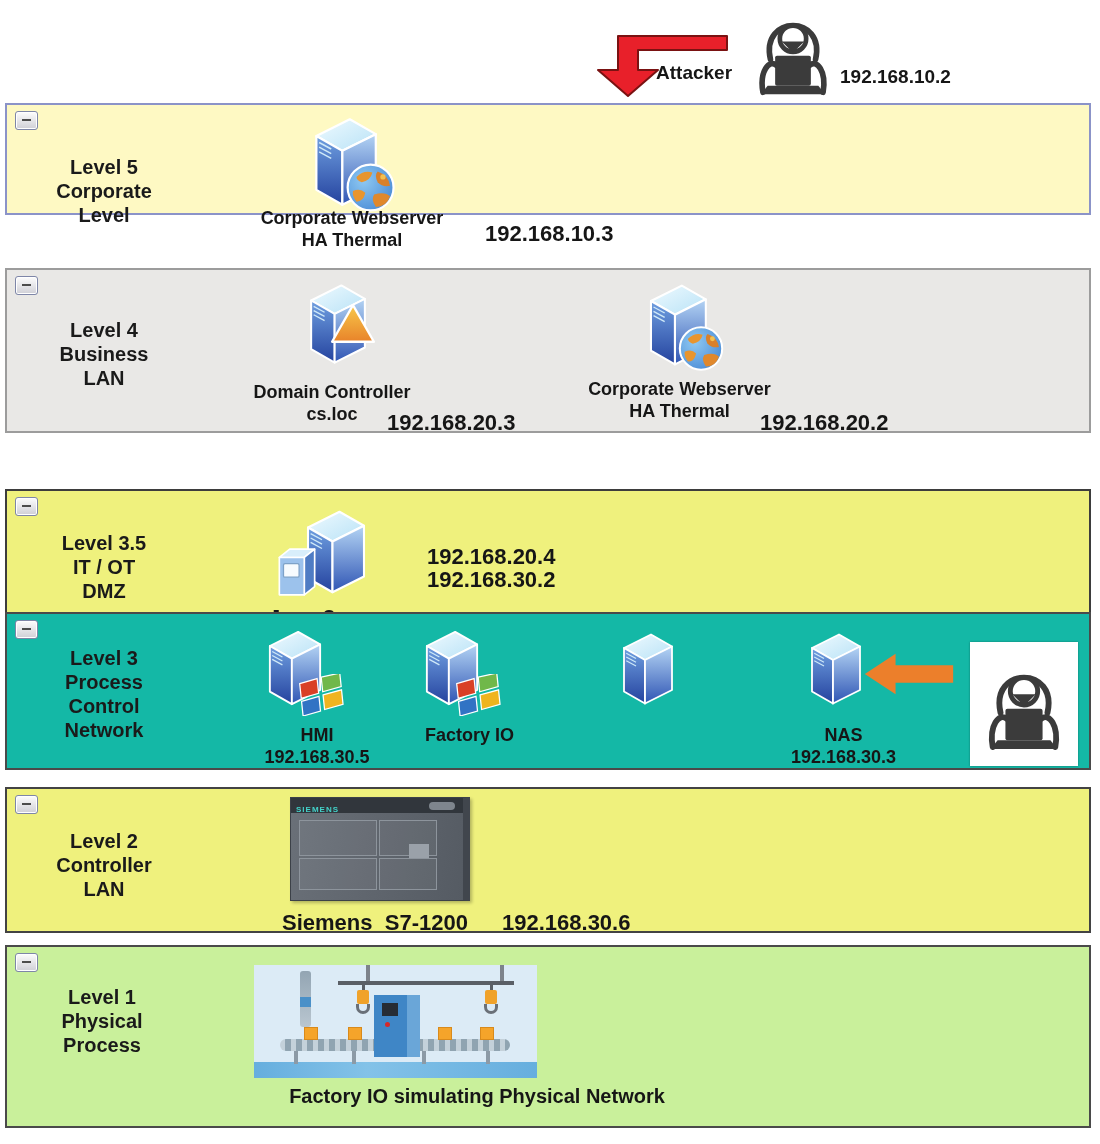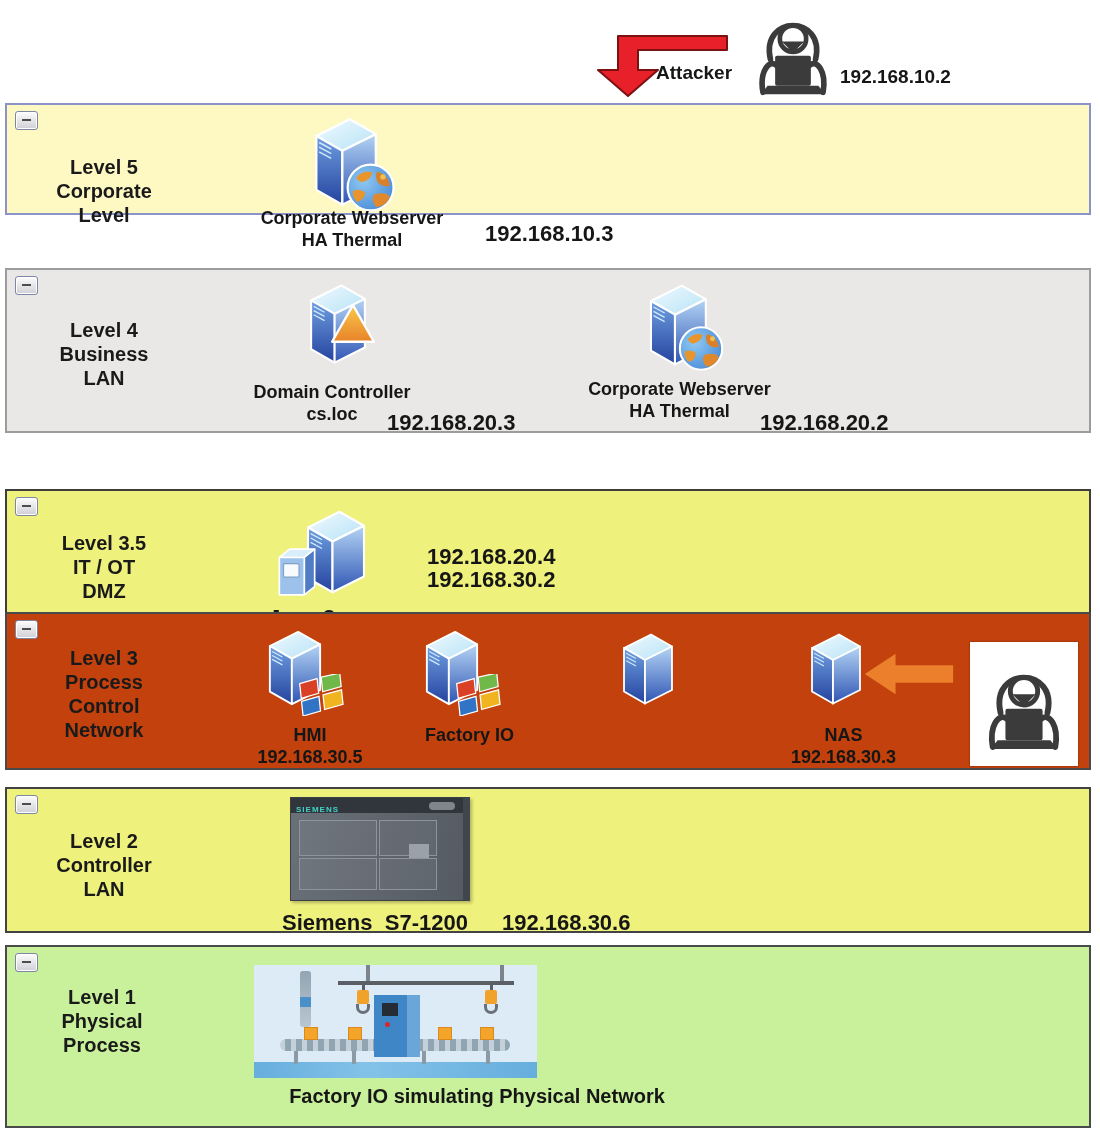--- a/index.html
+++ b/index.html
@@ -214,36 +214,36 @@
       <use href="#sym-server" x="22" y="0" width="78" height="98"></use>
       <use href="#sym-minibox" x="0" y="42" width="44" height="54"></use>
     </svg>
     <div class="dev-label" style="left:230px;top:115px;width:175px;">
       <div>Jump Server</div>
     </div>
     <div class="ip" style="left:420px;top:53px;">192.168.20.4</div>
     <div class="ip" style="left:420px;top:76px;">192.168.30.2</div>
   </div>
 
-  <div class="band" style="top:612px;height:158px;background:#c2410c;border-color:#4a4a4a;">
+  <div class="band" style="top:612px;height:158px;background:#14b8a6;border-color:#4a4a4a;">
     <div class="collapse-btn">
         <span></span>
       </div>
     <div class="band-title" style="left:22px;top:32px;width:150px;">
       <div>Level 3</div>
       <div>Process</div>
       <div>Control</div>
       <div>Network</div>
     </div>
 
     <svg class="icon-wrap" style="left:253px;top:10px" width="88" height="94" viewBox="0 0 88 94">
       <use href="#sym-server" width="70" height="88"></use>
       <use href="#sym-flag" x="38" y="50" width="48" height="42"></use>
     </svg>
-    <div class="dev-label" style="left:218px;top:110px;width:170px;">
+    <div class="dev-label" style="left:225px;top:110px;width:170px;">
       <div>HMI</div>
       <div>192.168.30.5</div>
     </div>
 
     <svg class="icon-wrap" style="left:410px;top:10px" width="88" height="94" viewBox="0 0 88 94">
       <use href="#sym-server" width="70" height="88"></use>
       <use href="#sym-flag" x="38" y="50" width="48" height="42"></use>
     </svg>
     <div class="dev-label" style="left:375px;top:110px;width:175px;">
       <div>Factory IO</div>

